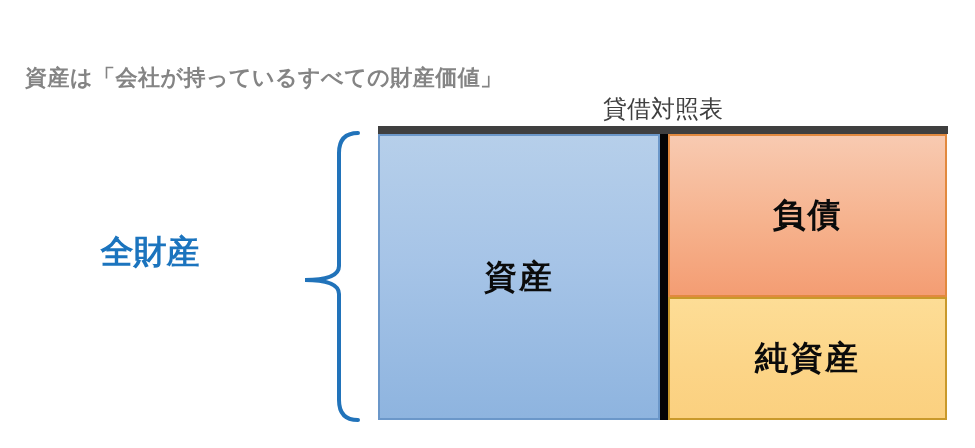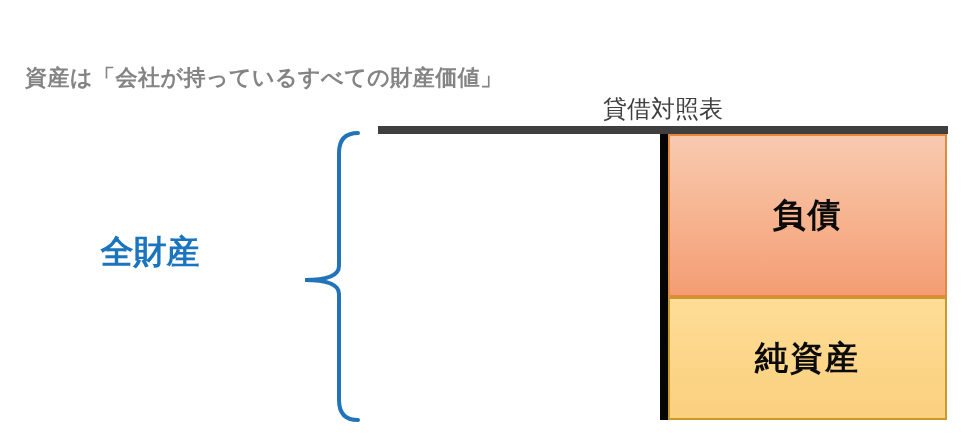--- a/index.html
+++ b/index.html
@@ -110,20 +110,23 @@
 <body>
 
 <div class="canvas">
 
   <div class="heading">資産は「会社が持っているすべての財産価値」</div>
 
   <div class="bs-title">貸借対照表</div>
 
   <div class="topbar"></div>
 
+  <div class="box box-assets">
+    <span>資産</span>
+  </div>
 
   <div class="divider"></div>
 
   <div class="box box-liabilities">
     <span>負債</span>
   </div>
 
   <div class="box box-netassets">
     <span>純資産</span>
   </div>

